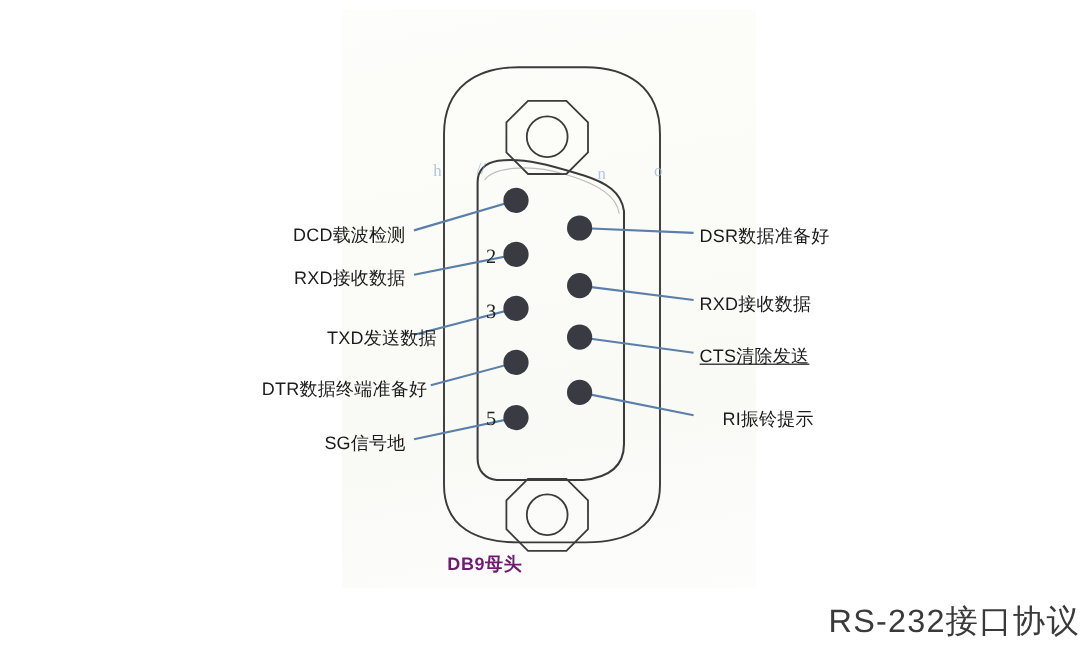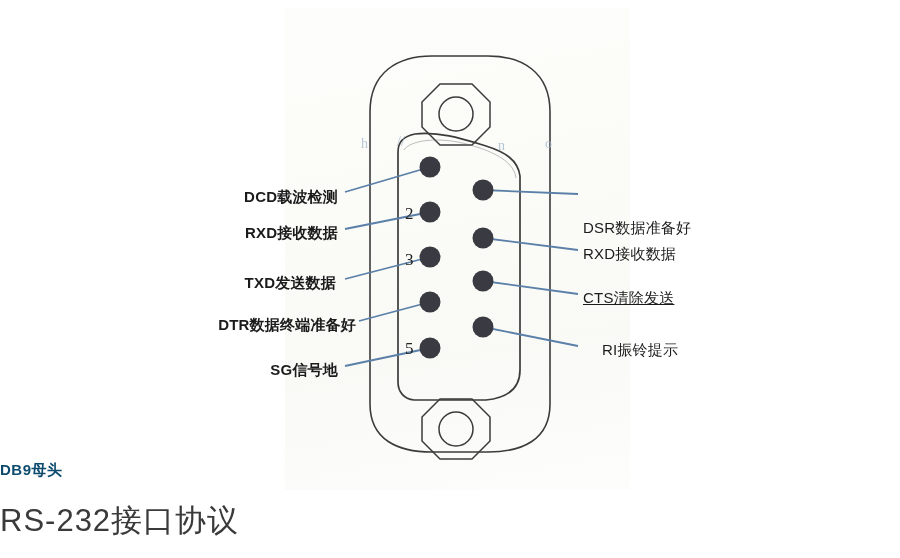--- a/index.html
+++ b/index.html
@@ -38,49 +38,49 @@
 
   
   .label {
     position: absolute;
     font-size: 15px;
     line-height: 1;
     white-space: nowrap;
     color: #1b1b1b;
     letter-spacing: 0.2px;
   }
-  .label.left  { text-align: right; font-weight: bold; }
+  .label.left  { text-align: right; }
   .label.right { text-align: left; }
 
   .pin-number {
     position: absolute;
     font-size: 17px;
     color: #222;
     font-family: "Liberation Serif", "DejaVu Serif", serif;
   }
 
   #caption-db9 {
     position: absolute;
     left: 0;
     top: 461px;
     width: 808px;
-    text-align: left;
+    text-align: center;
     font-size: 15px;
     font-weight: bold;
-    color: #0c4a6e;
+    color: #701a75;
     letter-spacing: 0.5px;
   }
 
   #page-title {
     position: absolute;
     left: 0;
     top: 500px;
     width: 900px;
-    text-align: left;
-    font-size: 31px;
+    text-align: right;
+    font-size: 27px;
     color: #3a3a3a;
     letter-spacing: 1px;
   }
 
   .artifact {
     position: absolute;
     font-size: 14px;
     color: #9db4cc;
     opacity: .75;
     font-family: "Liberation Serif", "DejaVu Serif", serif;
@@ -160,23 +160,23 @@
 <div class="artifact" style="left:397px; top:134px;">//</div>
 <div class="artifact" style="left:498px; top:138px;">n</div>
 <div class="artifact" style="left:545px; top:136px;">o</div>
 
 <div class="pin-number" style="left:405px; top:204px;">2</div>
 <div class="pin-number" style="left:405px; top:250px;">3</div>
 <div class="pin-number" style="left:405px; top:339px;">5</div>
 
 <div class="label left" style="right:562px; top:189px;">DCD载波检测</div>
 <div class="label left" style="right:562px; top:225px;text-align:right;">RXD接收数据</div>
-<div class="label left" style="right:564px; top:275px;">TXD发送数据</div>
+<div class="label left" style="right:536px; top:275px;">TXD发送数据</div>
 <div class="label left" style="right:544px; top:317px;">DTR数据终端准备好</div>
 <div class="label left" style="right:562px; top:362px;">SG信号地</div>
 
-<div class="label right" style="left:583px; top:190px;margin-top:30px;">DSR数据准备好</div>
+<div class="label right" style="left:583px; top:190px;">DSR数据准备好</div>
 <div class="label right" style="left:583px; top:246px;">RXD接收数据</div>
 <div class="label right" style="left:583px; top:290px;text-decoration:underline;">CTS清除发送</div>
 <div class="label right" style="left:602px; top:342px;">RI振铃提示</div>
 
 <div id="caption-db9">DB9母头</div>
 <div id="page-title">RS-232接口协议</div>
 
 </body></html>

